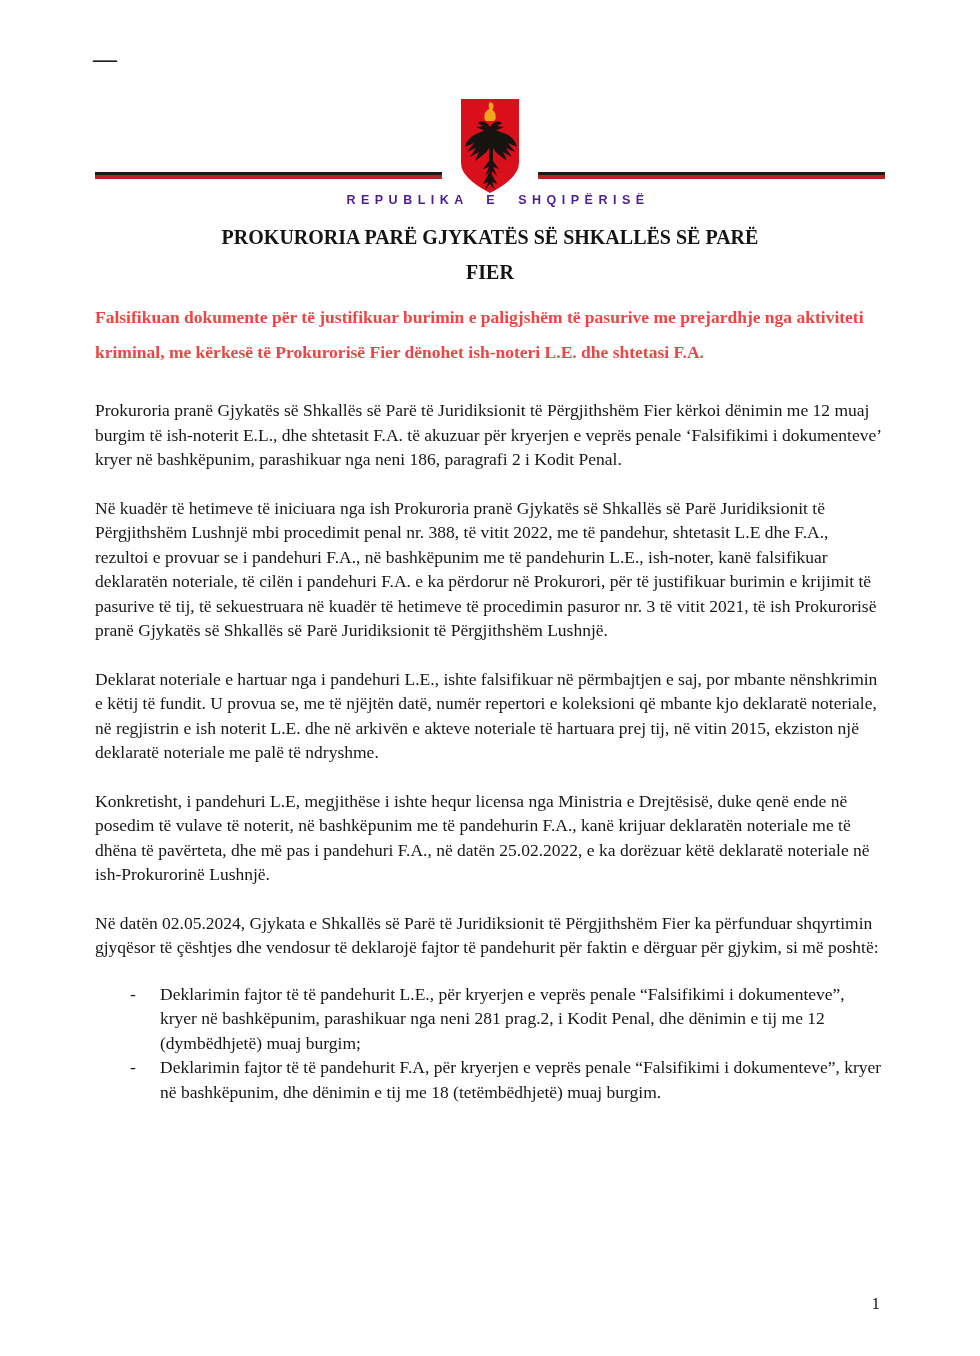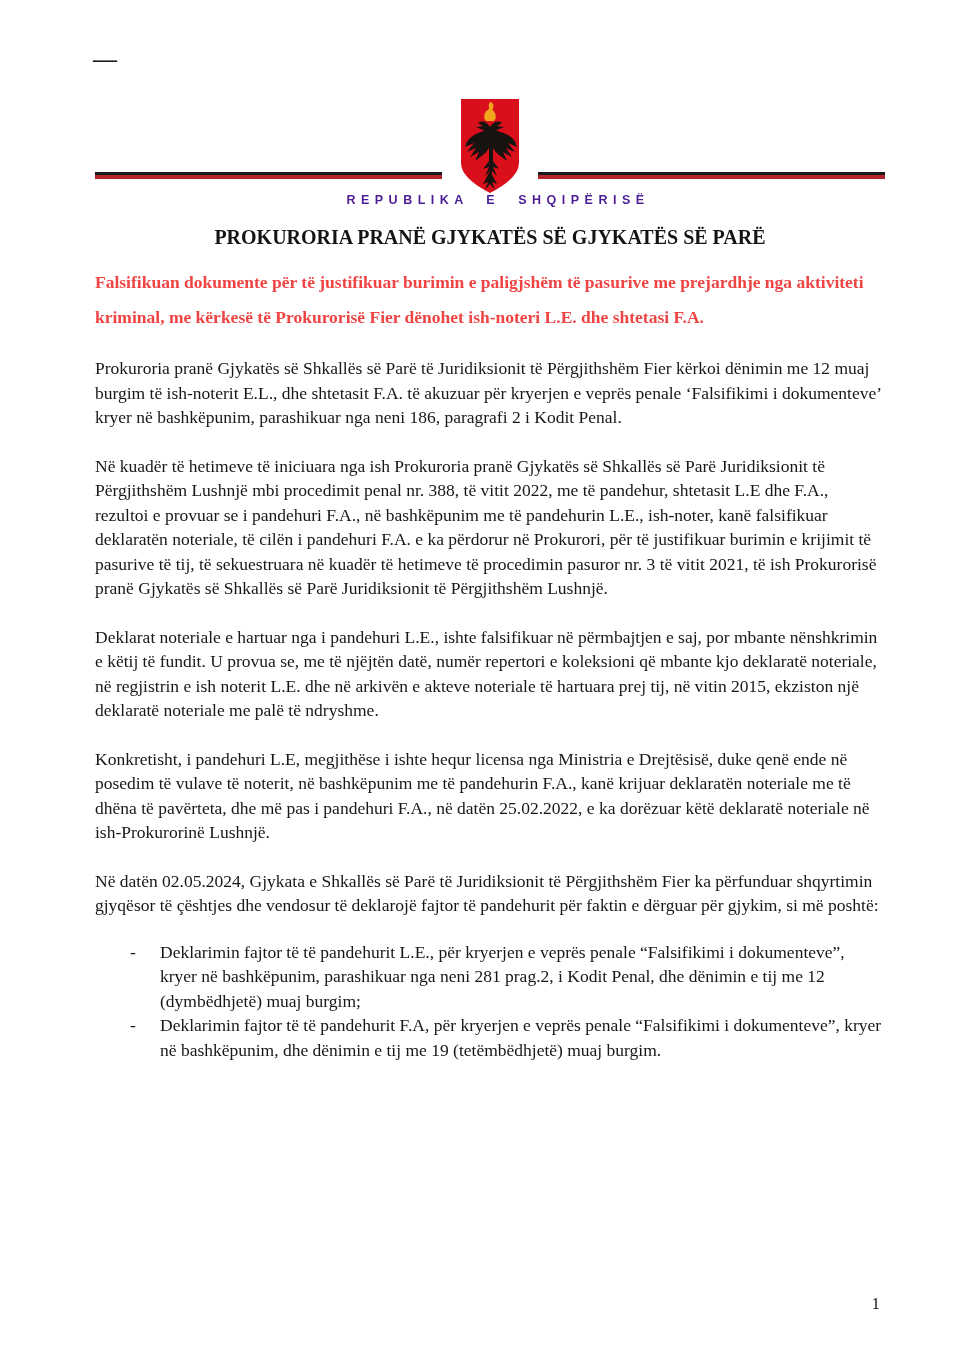--- a/index.html
+++ b/index.html
@@ -85,21 +85,21 @@
     line-height: 35px;
     color: #ef4444;
   }
 
   .para {
     margin: 24px 0 0 0;
     font-size: 17.5px;
     line-height: 24.5px;
     color: #171717;
   }
-  .para.first { margin-top: 21px; }
+  .para.first { margin-top: 28px; }
 
   .verdict-list {
     list-style: none;
     margin: 22px 0 0 0;
     padding: 0 0 0 35px;
     font-size: 17.5px;
     line-height: 24.5px;
     color: #171717;
   }
   .verdict-list li { display: flex; }
@@ -139,38 +139,39 @@
       <path d="M31 31 L17 37 Q8 41 6 50 l9 -4 -7 9 9 -4 -6 9 9 -5 -4 9 8 -6 q4 -3 6 -7 l0 13 -6 8 6 -2 -4 9 5 -5 1 9 1 -9 5 5 -4 -9 6 2 -6 -8 0 -13 q2 4 6 7 l8 6 -4 -9 9 5 -6 -9 9 4 -7 -9 9 4 q-2 -9 -11 -13 Z" fill="#161310"></path>
 
       <path d="M31 74 l-7 13 5 -2 -3 8 5 -6 5 6 -3 -8 5 2 Z" fill="#161310"></path>
     </svg>
   </div>
 
   <div class="republic-label">REPUBLIKA E SHQIPËRISË</div>
 
   <div class="content">
     <h1 class="inst-title">
-      <span style="display:block">PROKURORIA PRANË GJYKATËS SË GJYKATËS SË PARË</span>
+      <span style="display:block">PROKURORIA PARË GJYKATËS SË SHKALLËS SË PARË</span>
+      <span style="display:block">FIER</span>
     </h1>
 
     <p class="lead">Falsifikuan dokumente për të justifikuar burimin e paligjshëm të pasurive me prejardhje nga aktiviteti kriminal, me kërkesë të Prokurorisë Fier dënohet ish-noteri L.E. dhe shtetasi F.A.</p>
 
     <p class="para first">Prokuroria pranë Gjykatës së Shkallës së Parë të Juridiksionit të Përgjithshëm Fier kërkoi dënimin me 12 muaj burgim të ish-noterit E.L., dhe shtetasit F.A. të akuzuar për kryerjen e veprës penale ‘Falsifikimi i dokumenteve’ kryer në bashkëpunim, parashikuar nga neni 186, paragrafi 2 i Kodit Penal.</p>
     <p class="para">Në kuadër të hetimeve të iniciuara nga ish Prokuroria pranë Gjykatës së Shkallës së Parë Juridiksionit të Përgjithshëm Lushnjë mbi procedimit penal nr. 388, të vitit 2022, me të pandehur, shtetasit L.E dhe F.A., rezultoi e provuar se i pandehuri F.A., në bashkëpunim me të pandehurin L.E., ish-noter, kanë falsifikuar deklaratën noteriale, të cilën i pandehuri F.A. e ka përdorur në Prokurori, për të justifikuar burimin e krijimit të pasurive të tij, të sekuestruara në kuadër të hetimeve të procedimin pasuror nr. 3 të vitit 2021, të ish Prokurorisë pranë Gjykatës së Shkallës së Parë Juridiksionit të Përgjithshëm Lushnjë.</p>
     <p class="para">Deklarat noteriale e hartuar nga i pandehuri L.E., ishte falsifikuar në përmbajtjen e saj, por mbante nënshkrimin e këtij të fundit. U provua se, me të njëjtën datë, numër repertori e koleksioni që mbante kjo deklaratë noteriale, në regjistrin e ish noterit L.E. dhe në arkivën e akteve noteriale të hartuara prej tij, në vitin 2015, ekziston një deklaratë noteriale me palë të ndryshme.</p>
     <p class="para">Konkretisht, i pandehuri L.E, megjithëse i ishte hequr licensa nga Ministria e Drejtësisë, duke qenë ende në posedim të vulave të noterit, në bashkëpunim me të pandehurin F.A., kanë krijuar deklaratën noteriale me të dhëna të pavërteta, dhe më pas i pandehuri F.A., në datën 25.02.2022, e ka dorëzuar këtë deklaratë noteriale në ish-Prokurorinë Lushnjë.</p>
     <p class="para">Në datën 02.05.2024, Gjykata e Shkallës së Parë të Juridiksionit të Përgjithshëm Fier ka përfunduar shqyrtimin gjyqësor të çështjes dhe vendosur të deklarojë fajtor të pandehurit për faktin e dërguar për gjykim, si më poshtë:</p>
 
     <ul class="verdict-list">
       <li>
         <span class="bullet-marker">-</span>
         <span class="bullet-text">Deklarimin fajtor të të pandehurit L.E., për kryerjen e veprës penale “Falsifikimi i dokumenteve”, kryer në bashkëpunim, parashikuar nga neni 281 prag.2, i Kodit Penal, dhe dënimin e tij me 12 (dymbëdhjetë) muaj burgim;</span>
       </li>
       <li>
         <span class="bullet-marker">-</span>
-        <span class="bullet-text">Deklarimin fajtor të të pandehurit F.A, për kryerjen e veprës penale “Falsifikimi i dokumenteve”, kryer në bashkëpunim, dhe dënimin e tij me 19 (tetëmbëdhjetë) muaj burgim.</span>
+        <span class="bullet-text">Deklarimin fajtor të të pandehurit F.A, për kryerjen e veprës penale “Falsifikimi i dokumenteve”, kryer në bashkëpunim, dhe dënimin e tij me 18 (tetëmbëdhjetë) muaj burgim.</span>
       </li>
     </ul>
   </div>
 
   <div class="page-number">1</div>
 
 </div>
 
 </body></html>

